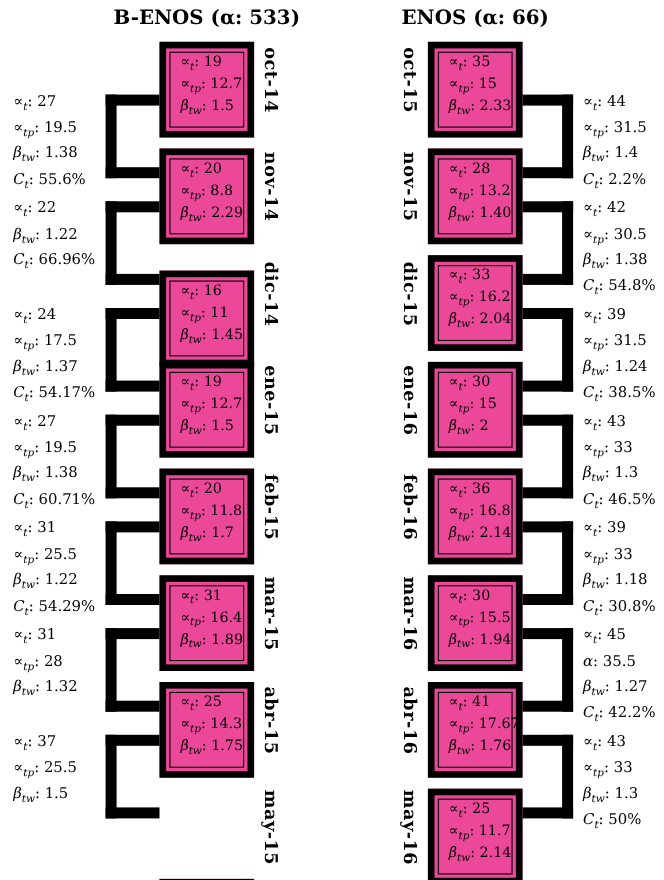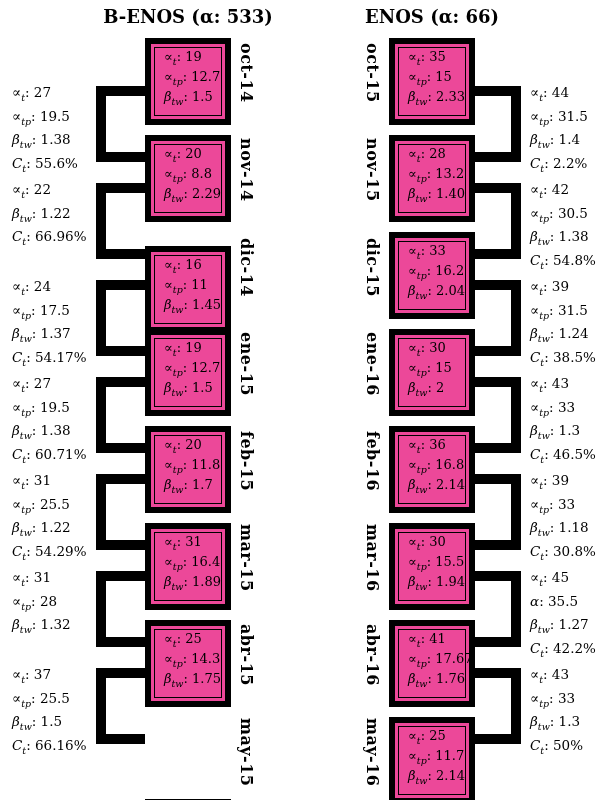--- a/index.html
+++ b/index.html
@@ -133,21 +133,20 @@
     <div class="ann" style="left: 12px; top: 568px;">
       <div class="line"><span class="sym">∝</span><sub class="sub">t</sub><span class="colon">: </span><span class="val">31</span></div>
       <div class="line"><span class="sym">∝</span><sub class="sub">tp</sub><span class="colon">: </span><span class="val">28</span></div>
       <div class="line"><span class="sym">β</span><sub class="sub">tw</sub><span class="colon">: </span><span class="val">1.32</span></div>
     </div>
     <div class="bracket bleft" style="left: 96px; top: 668px; width: 49px;"></div>
     <div class="ann" style="left: 12px; top: 665px;">
       <div class="line"><span class="sym">∝</span><sub class="sub">t</sub><span class="colon">: </span><span class="val">37</span></div>
       <div class="line"><span class="sym">∝</span><sub class="sub">tp</sub><span class="colon">: </span><span class="val">25.5</span></div>
       <div class="line"><span class="sym">β</span><sub class="sub">tw</sub><span class="colon">: </span><span class="val">1.5</span></div>
-      <div class="line"><span class="sym">C</span><sub class="sub">t</sub><span class="colon">: </span><span class="val">66.16%</span></div>
     </div>
     <div class="title" style="left: 322px;">ENOS (α: 66)</div>
     <div class="box" style="left: 389px; top: 38px;">
       <div class="inner">
         <div class="line"><span class="sym">∝</span><sub class="sub">t</sub><span class="colon">: </span><span class="val">35</span></div>
         <div class="line"><span class="sym">∝</span><sub class="sub">tp</sub><span class="colon">: </span><span class="val">15</span></div>
         <div class="line"><span class="sym">β</span><sub class="sub">tw</sub><span class="colon">: </span><span class="val">2.33</span></div>
       </div>
     </div>
     <div class="month" style="left: 361px; top: 38px;">oct-15</div>

